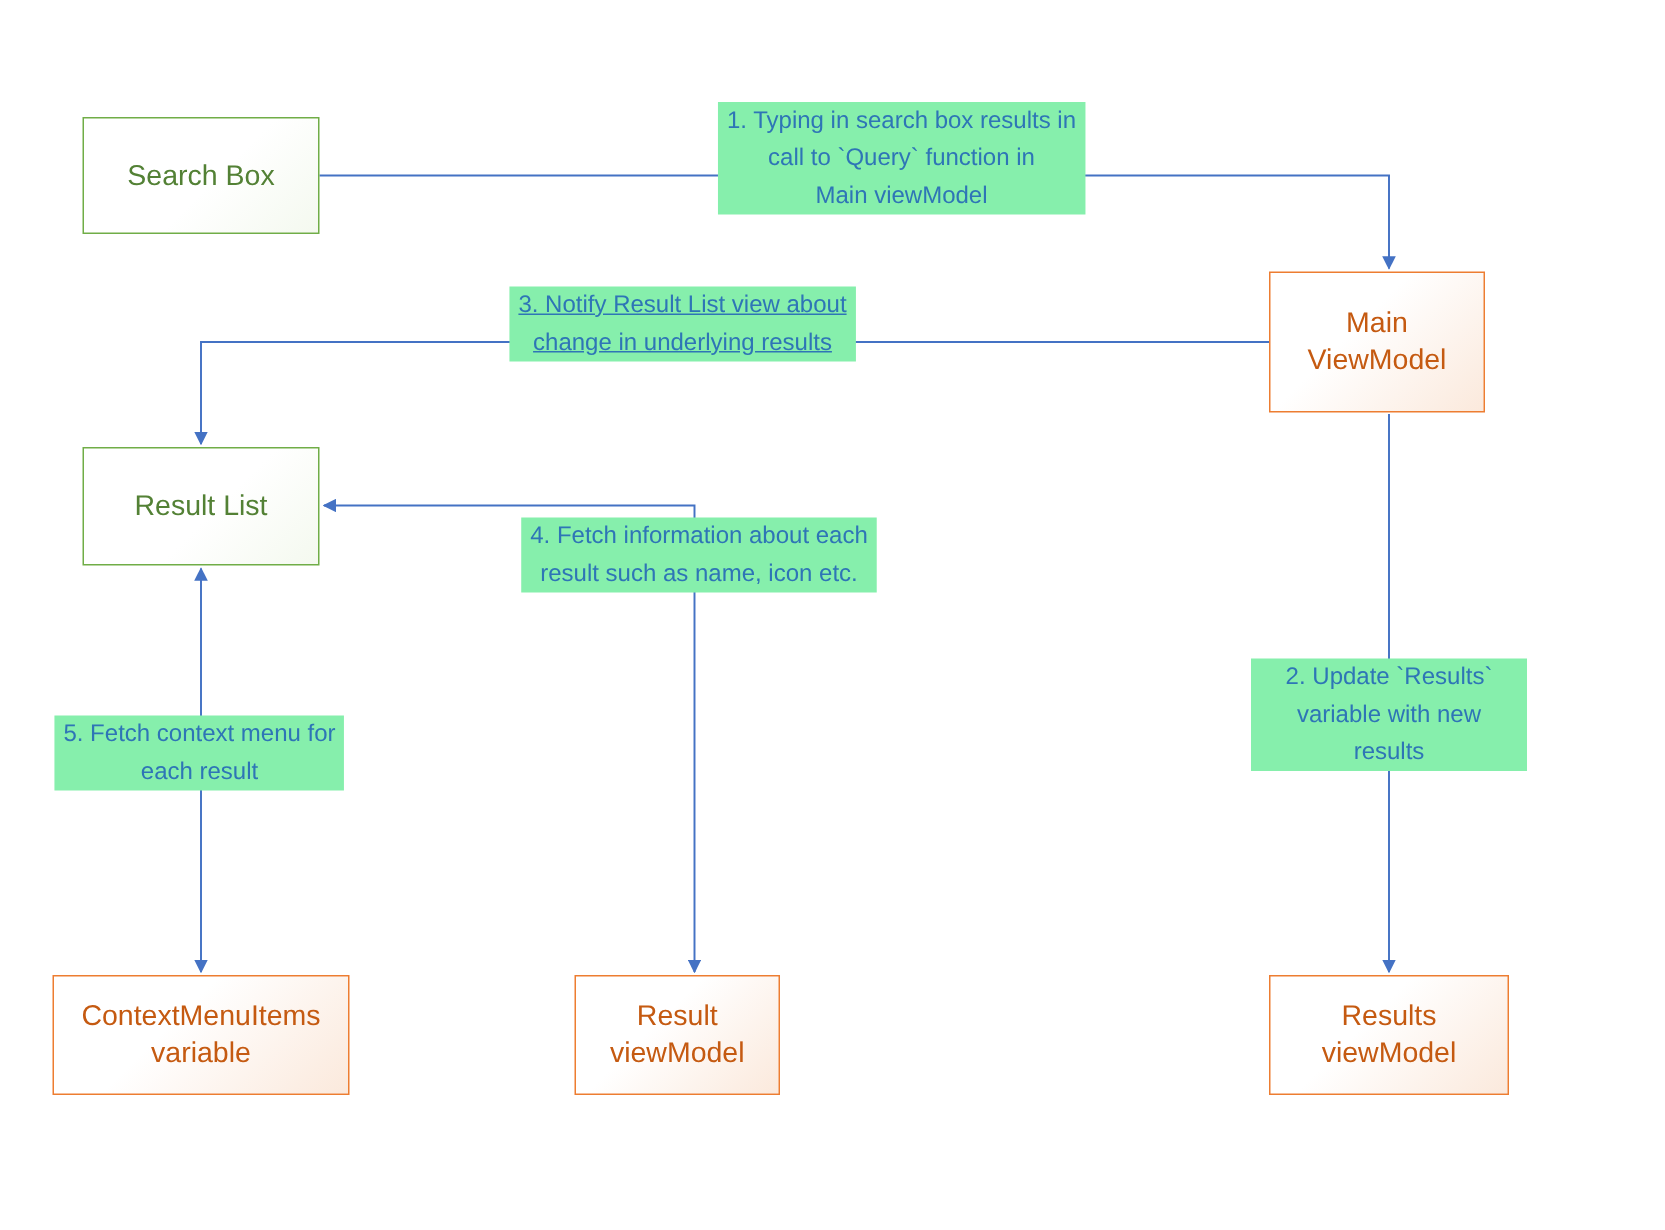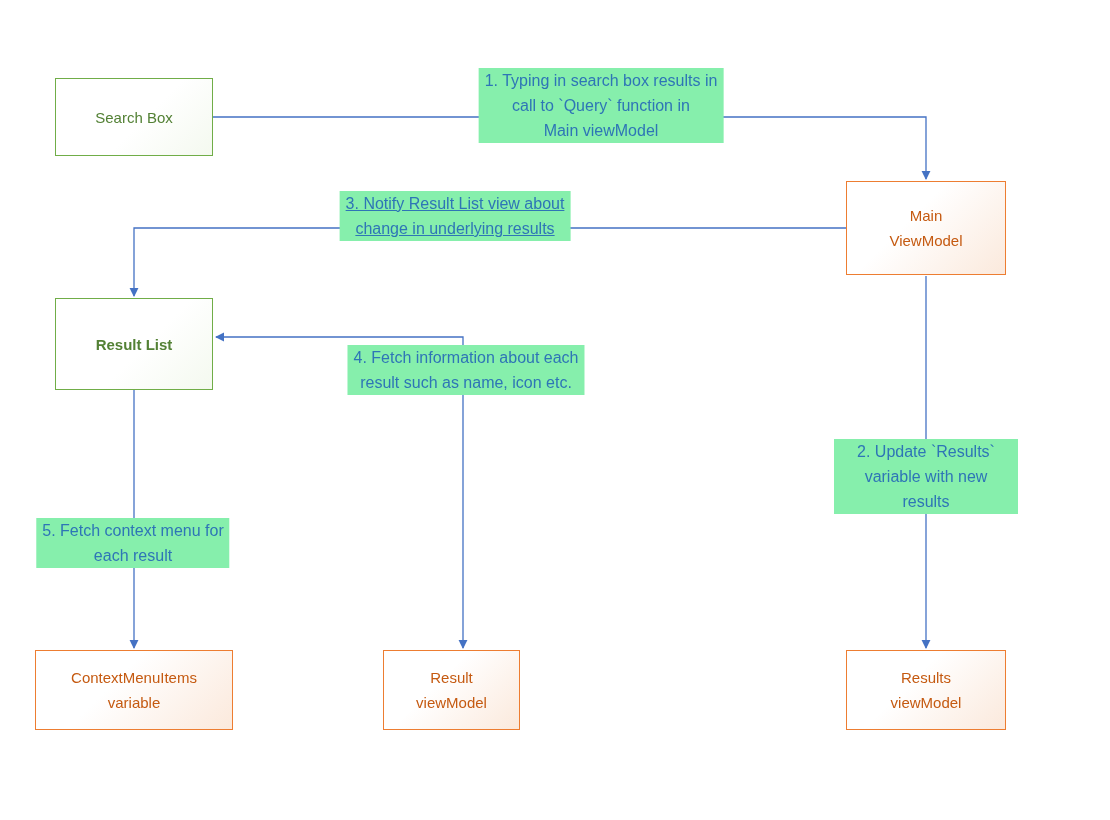--- a/index.html
+++ b/index.html
@@ -17,21 +17,21 @@
     font-family:"Liberation Sans", sans-serif;
   }
   .canvas{position:absolute;left:0;top:0;width:1110px;height:820px}
   svg.connectors{position:absolute;left:0;top:0;z-index:1}
   svg.connectors path.edge{stroke:var(--connector);stroke-width:1.3;fill:none}
   svg.connectors marker path{fill:var(--connector);stroke:none}
   .node{
     position:absolute;z-index:2;
     display:flex;align-items:center;justify-content:center;
     text-align:center;white-space:pre-line;
-    font-size:15px;line-height:25px;
+    font-size:19px;line-height:25px;
   }
   .node.green{
     border:1.5px solid var(--green-border);
     color:var(--green-text);
     background:linear-gradient(135deg,#ffffff 55%,#f4f9ef 100%);
   }
   .node.orange{
     border:1.5px solid var(--orange-border);
     color:var(--orange-text);
     background:linear-gradient(135deg,#ffffff 40%,#fbe9dc 100%);
@@ -61,31 +61,31 @@
     <path class="edge" d="M926 276 L926 648" marker-end="url(#arrow)"></path>
   </svg>
 
   <div class="edge-label" style="left:601px;top:68px;">1. Typing in search box results in
 call to `Query` function in
 Main viewModel</div>
   <div class="edge-label" style="left:455px;top:191px;text-decoration:underline;">3. Notify Result List view about
 change in underlying results</div>
   <div class="edge-label" style="left:466px;top:345px;">4. Fetch information about each
 result such as name, icon etc.</div>
-  <div class="edge-label" style="left:133px;top:518px;text-align:center;">5. Fetch context menu for
+  <div class="edge-label" style="left:133px;top:477px;text-align:center;">5. Fetch context menu for
 each result</div>
   <div class="edge-label" style="left:926px;top:439px;">2. Update `Results` variable with new
 results</div>
 
   <div class="node green" style="left:55px;top:78px;width:158px;height:78px;">Search Box</div>
 
-  <div class="node orange" style="left:846px;top:181px;width:160px;height:94px;">Main
+  <div class="node orange" style="left:846px;top:181px;width:144px;height:94px;">Main
 ViewModel</div>
 
-  <div class="node green" style="left:55px;top:298px;width:158px;height:92px;font-weight:bold;">Result List</div>
+  <div class="node green" style="left:55px;top:298px;width:158px;height:79px;">Result List</div>
 
   <div class="node orange" style="left:35px;top:650px;width:198px;height:80px;">ContextMenuItems
 variable</div>
 
   <div class="node orange" style="left:383px;top:650px;width:137px;height:80px;">Result
 viewModel</div>
 
   <div class="node orange" style="left:846px;top:650px;width:160px;height:80px;">Results
 viewModel</div>
 

